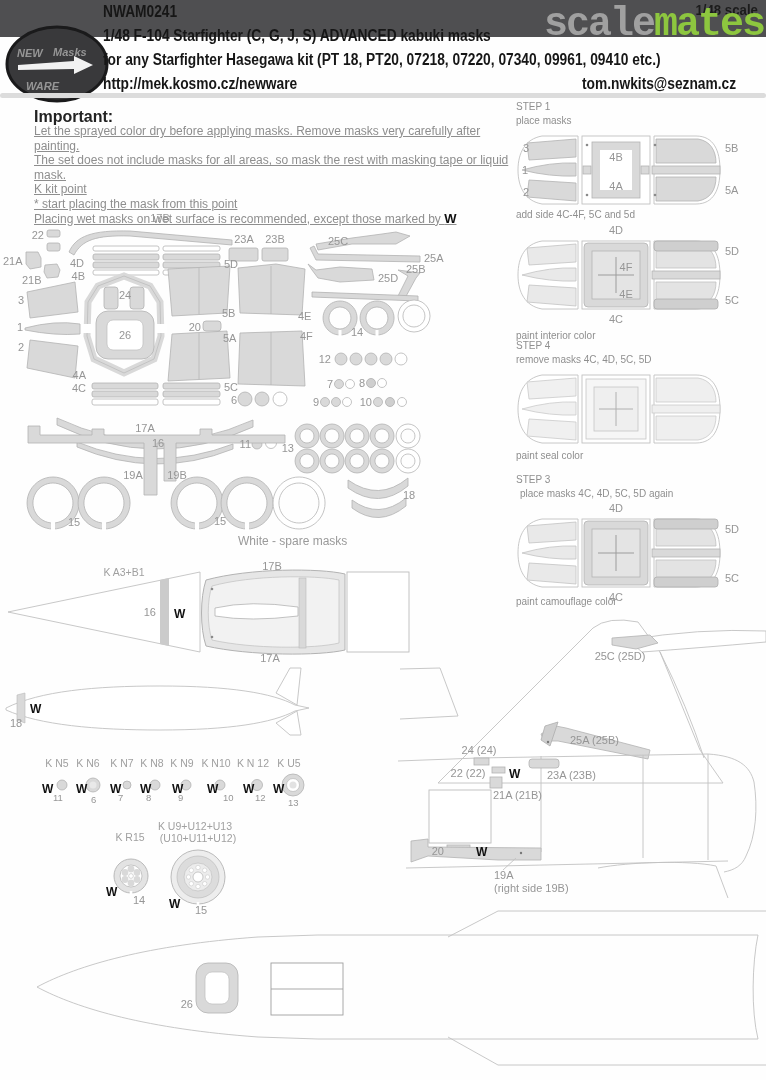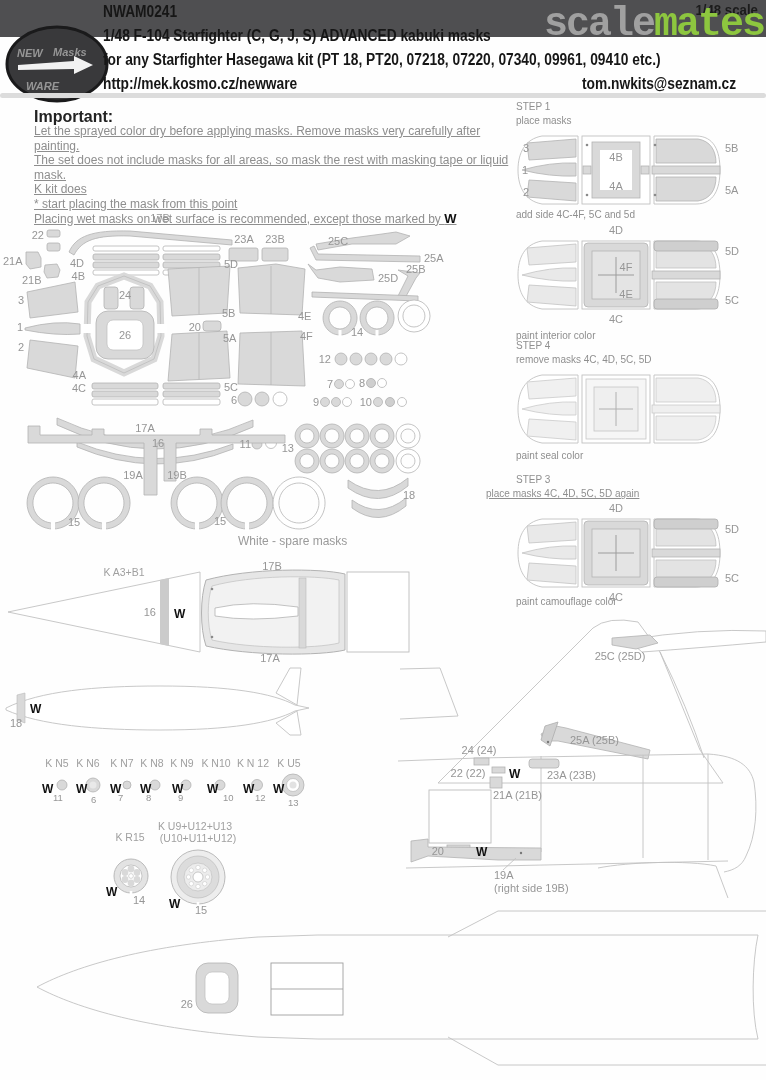--- a/index.html
+++ b/index.html
@@ -60,21 +60,21 @@
   <div class="abs htitle">1/48 F-104 Starfighter (C, G, J, S) ADVANCED kabuki masks</div>
   <div class="abs hsub">for any Starfighter Hasegawa kit (PT 18, PT20, 07218, 07220, 07340, 09961, 09410 etc.)</div>
   <div class="abs hurl">http://mek.kosmo.cz/newware</div>
   <div class="abs hemail">tom.nwkits@seznam.cz</div>
   <div class="abs hrule"></div>
 
   <div class="abs imph">Important:</div>
   <div class="abs impl">
     <div>Let the sprayed color dry before applying masks. Remove masks very carefully after painting.</div>
     <div>The set does not include masks for all areas, so mask the rest with masking tape or liquid mask.</div>
-    <div>K kit does</div>
+    <div>K kit point</div>
     <div>*  start placing the mask from this point</div>
     <div><span>Placing wet masks on wet surface is recommended, except those marked by </span><b>W</b></div>
   </div>
 
   <div class="abs cap" style="left:516px;top:101px;">STEP 1</div>
   <div class="abs cap" style="left:516px;top:115px;">place masks</div>
 
   <svg style="left:514px;top:133px;" width="240" height="74" viewBox="0 0 240 74">
     <path class="ol" d="M28,3 C11,6 4,20 4,37 C4,54 11,68 28,71 L64,71 L64,3 Z"></path>
     <path class="m" d="M13,10 L62,6 L62,24 L15,27 Z"></path>
@@ -145,21 +145,21 @@
     <line x1="85" y1="37" x2="119" y2="37" stroke="#b0b0b0" stroke-width="1"></line>
     <path class="ol" d="M140,3 L182,3 C200,3 206,18 206,37 C206,56 200,71 182,71 L140,71 Z" fill="#fafafa"></path>
     <path d="M142,6 L184,6 C196,8 202,17 202,30 L142,30 Z" fill="#efefef" stroke="#cacaca" stroke-width=".8"></path>
     <path d="M142,44 L202,44 C202,57 196,66 184,68 L142,68 Z" fill="#efefef" stroke="#cacaca" stroke-width=".8"></path>
     <rect x="138" y="33" width="68" height="8" fill="#efefef" stroke="#cacaca" stroke-width=".8"></rect>
   </svg>
 
   <div class="abs cap" style="left:516px;top:450px;">paint seal color</div>
 
   <div class="abs cap" style="left:516px;top:474px;">STEP 3</div>
-  <div class="abs cap" style="left:486px;top:488px;text-decoration:underline;">place masks 4C, 4D, 5C, 5D again</div>
+  <div class="abs cap" style="left:520px;top:488px;">place masks 4C, 4D, 5C, 5D again</div>
 
   <svg style="left:514px;top:502px;" width="240" height="102" viewBox="0 0 240 102">
     <path class="ol" d="M28,17 C11,20 4,33 4,51 C4,68 11,82 28,85 L64,85 L64,17 Z" fill="#f4f4f4"></path>
     <path d="M13,24 L62,20 L62,38 L15,41 Z" fill="#e9e9e9" stroke="#c3c3c3" stroke-width=".8"></path>
     <path d="M8,51 Q36,43 62,44 L62,57 Q36,58 8,51 Z" fill="#e9e9e9" stroke="#c3c3c3" stroke-width=".8"></path>
     <path d="M15,61 L62,64 L62,82 L13,78 Z" fill="#e9e9e9" stroke="#c3c3c3" stroke-width=".8"></path>
     <rect class="ol" x="68" y="17" width="68" height="68"></rect>
     <rect class="m" x="70" y="19" width="64" height="64" rx="4"></rect>
     <rect x="78" y="27" width="48" height="48" fill="#e4e4e4" stroke="#b5b5b5" stroke-width=".8"></rect>
     <line x1="102" y1="33" x2="102" y2="69" stroke="#9c9c9c" stroke-width="1"></line>

